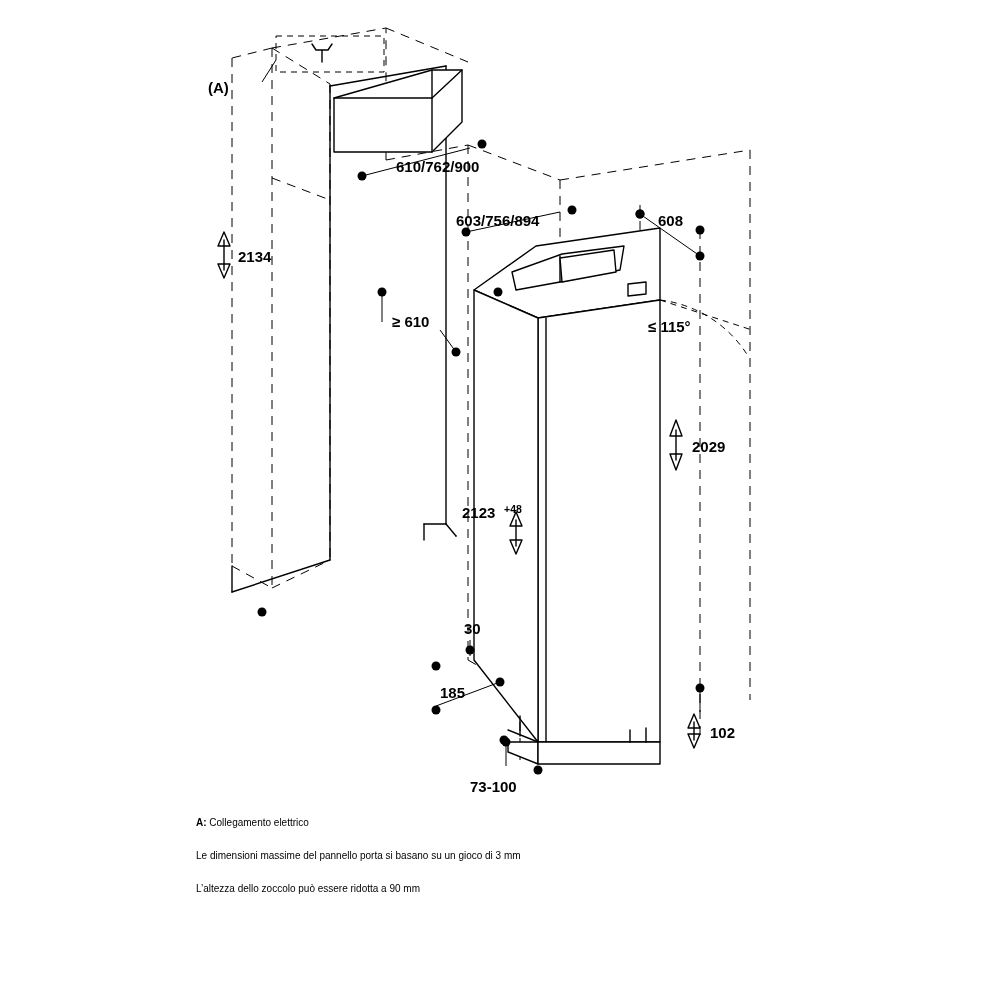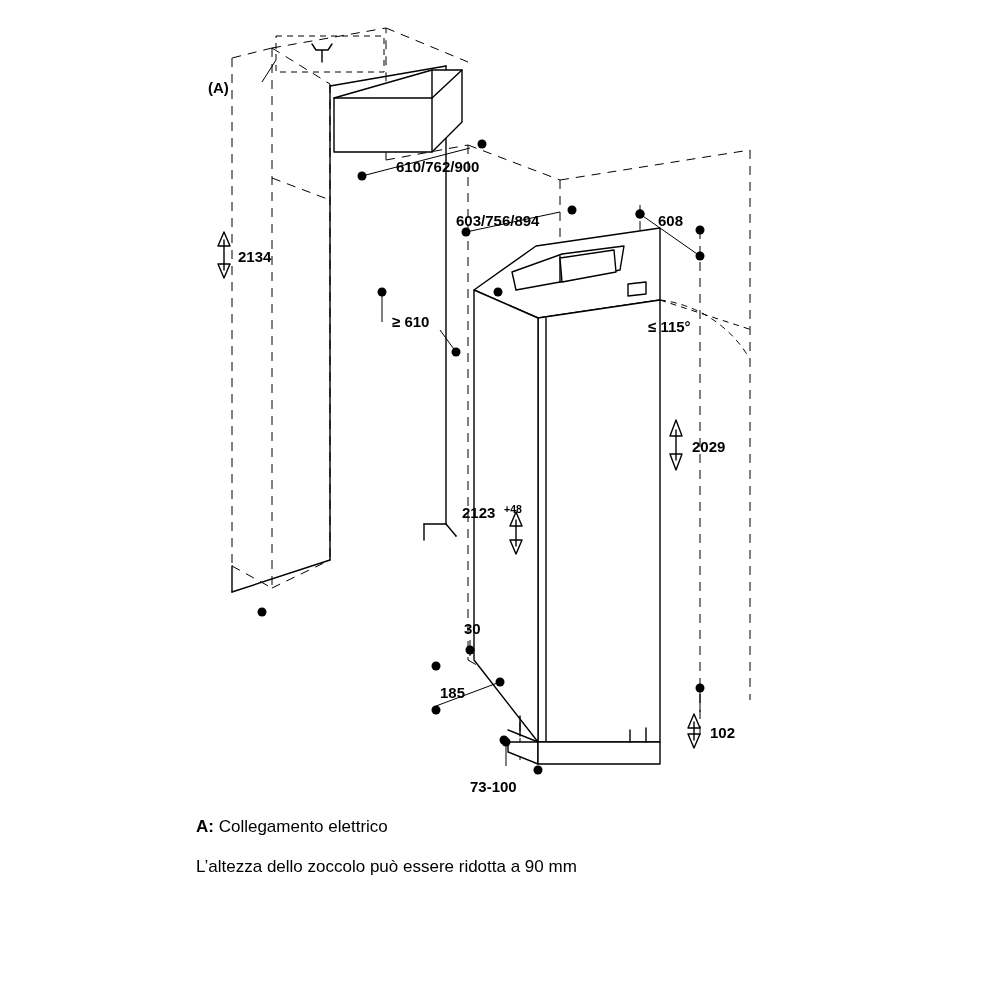--- a/index.html
+++ b/index.html
@@ -29,21 +29,21 @@
     width: 1000px;
     height: 1000px;
   }
   .notes {
     position: absolute;
     left: 196px;
     top: 818px;
     width: 720px;
   }
   .note-line {
-    font-size: 17px;
+    font-size: 10px;
     line-height: 1;
     margin-bottom: 23px;
     color: #000;
     white-space: nowrap;
   }
   .note-line b {
     font-weight: bold;
   }
   .dim-label {
     font-size: 15px;
@@ -283,17 +283,20 @@
 
     <text class="tag-label" x="208" y="93">(A)</text>
 
   </svg>
 
   <div class="notes">
     <div class="note-line">
       <b>A:</b><span> Collegamento elettrico</span>
     </div>
     <div class="note-line">
+      <span>Le dimensioni massime del pannello porta si basano su un gioco di 3 mm</span>
+    </div>
+    <div class="note-line">
       <span>L’altezza dello zoccolo può essere ridotta a 90 mm</span>
     </div>
   </div>
 
 </div>
 
 </body></html>

